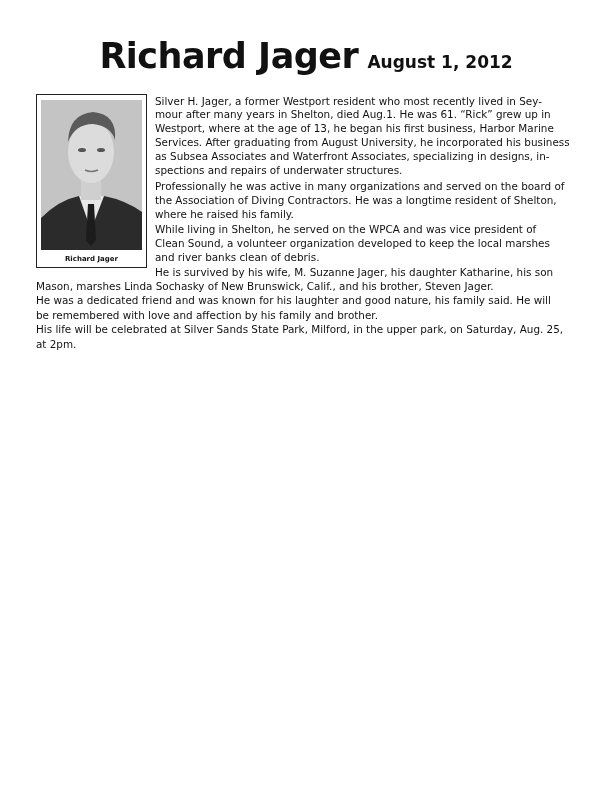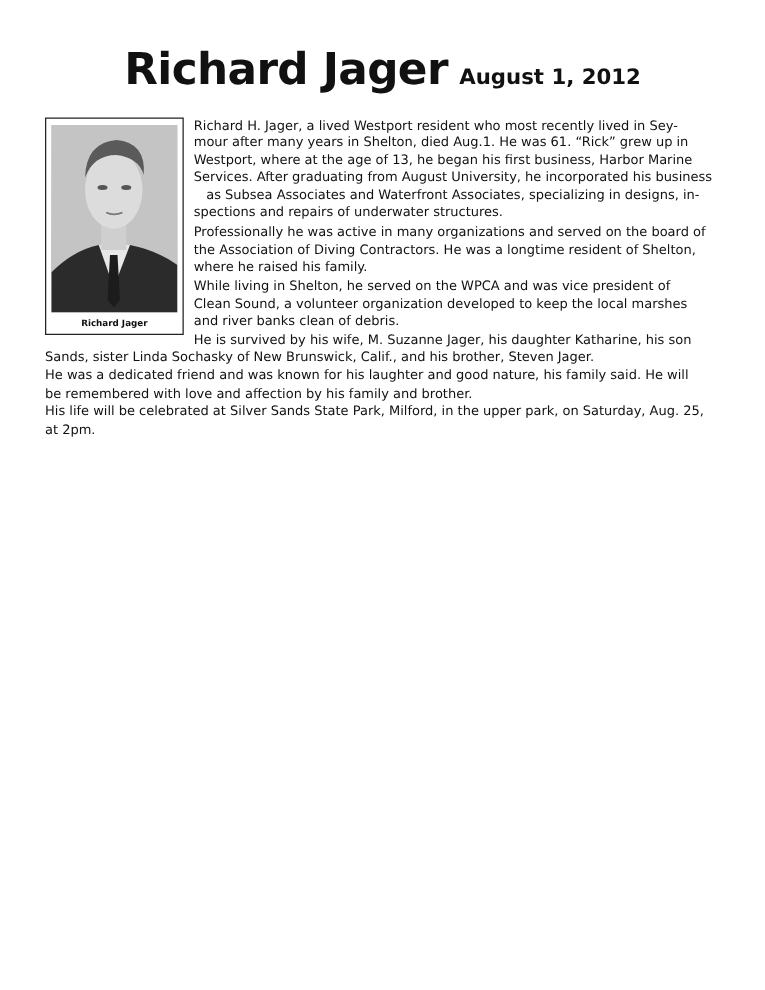--- a/index.html
+++ b/index.html
@@ -36,31 +36,31 @@
       <path d="M27 42 Q28 14 52 12 Q76 14 74 40 Q70 26 52 24 Q34 24 27 42 Z" fill="#5a5a5a"></path>
       <ellipse cx="41" cy="50" rx="4" ry="2" fill="#555"></ellipse>
       <ellipse cx="60" cy="50" rx="4" ry="2" fill="#555"></ellipse>
       <path d="M44 70 Q50 73 57 70" stroke="#777" stroke-width="1.5" fill="none"></path>
     </svg>
   </div>
   <div class="caption">Richard Jager</div>
 </div>
 
 <div>
-  <div class="line" style="left:155px;top:95px;">Richard H. Jager, a lived Westport resident who most recently lived in Sey-</div>
+  <div class="line" style="left:155px;top:95px;">Silver H. Jager, a former Westport resident who most recently lived in Sey-</div>
   <div class="line" style="left:155px;top:108px;">mour after many years in Shelton, died Aug.1. He was 61. “Rick” grew up in</div>
   <div class="line" style="left:155px;top:122px;">Westport, where at the age of 13, he began his first business, Harbor Marine</div>
   <div class="line" style="left:155px;top:136px;">Services. After graduating from August University, he incorporated his business</div>
-  <div class="line" style="left:165px;top:150px;">as Subsea Associates and Waterfront Associates, specializing in designs, in-</div>
+  <div class="line" style="left:155px;top:150px;">as Subsea Associates and Waterfront Associates, specializing in designs, in-</div>
   <div class="line" style="left:155px;top:164px;">spections and repairs of underwater structures.</div>
   <div class="line" style="left:155px;top:180px;text-align:right;">Professionally he was active in many organizations and served on the board of</div>
   <div class="line" style="left:155px;top:194px;">the Association of Diving Contractors. He was a longtime resident of Shelton,</div>
   <div class="line" style="left:155px;top:208px;">where he raised his family.</div>
   <div class="line" style="left:155px;top:223px;text-align:center;">While living in Shelton, he served on the WPCA and was vice president of</div>
   <div class="line" style="left:155px;top:237px;">Clean Sound, a volunteer organization developed to keep the local marshes</div>
   <div class="line" style="left:155px;top:251px;">and river banks clean of debris.</div>
   <div class="line" style="left:155px;top:266px;">He is survived by his wife, M. Suzanne Jager, his daughter Katharine, his son</div>
-  <div class="line" style="left:36px;top:280px;">Sands, sister Linda Sochasky of New Brunswick, Calif., and his brother, Steven Jager.</div>
+  <div class="line" style="left:36px;top:280px;">Mason, marshes Linda Sochasky of New Brunswick, Calif., and his brother, Steven Jager.</div>
   <div class="line" style="left:36px;top:294px;">He was a dedicated friend and was known for his laughter and good nature, his family said. He will</div>
   <div class="line" style="left:36px;top:309px;">be remembered with love and affection by his family and brother.</div>
   <div class="line" style="left:36px;top:323px;text-align:center;">His life will be celebrated at Silver Sands State Park, Milford, in the upper park, on Saturday, Aug. 25,</div>
   <div class="line" style="left:36px;top:338px;">at 2pm.</div>
 </div>
 
 </body></html>

